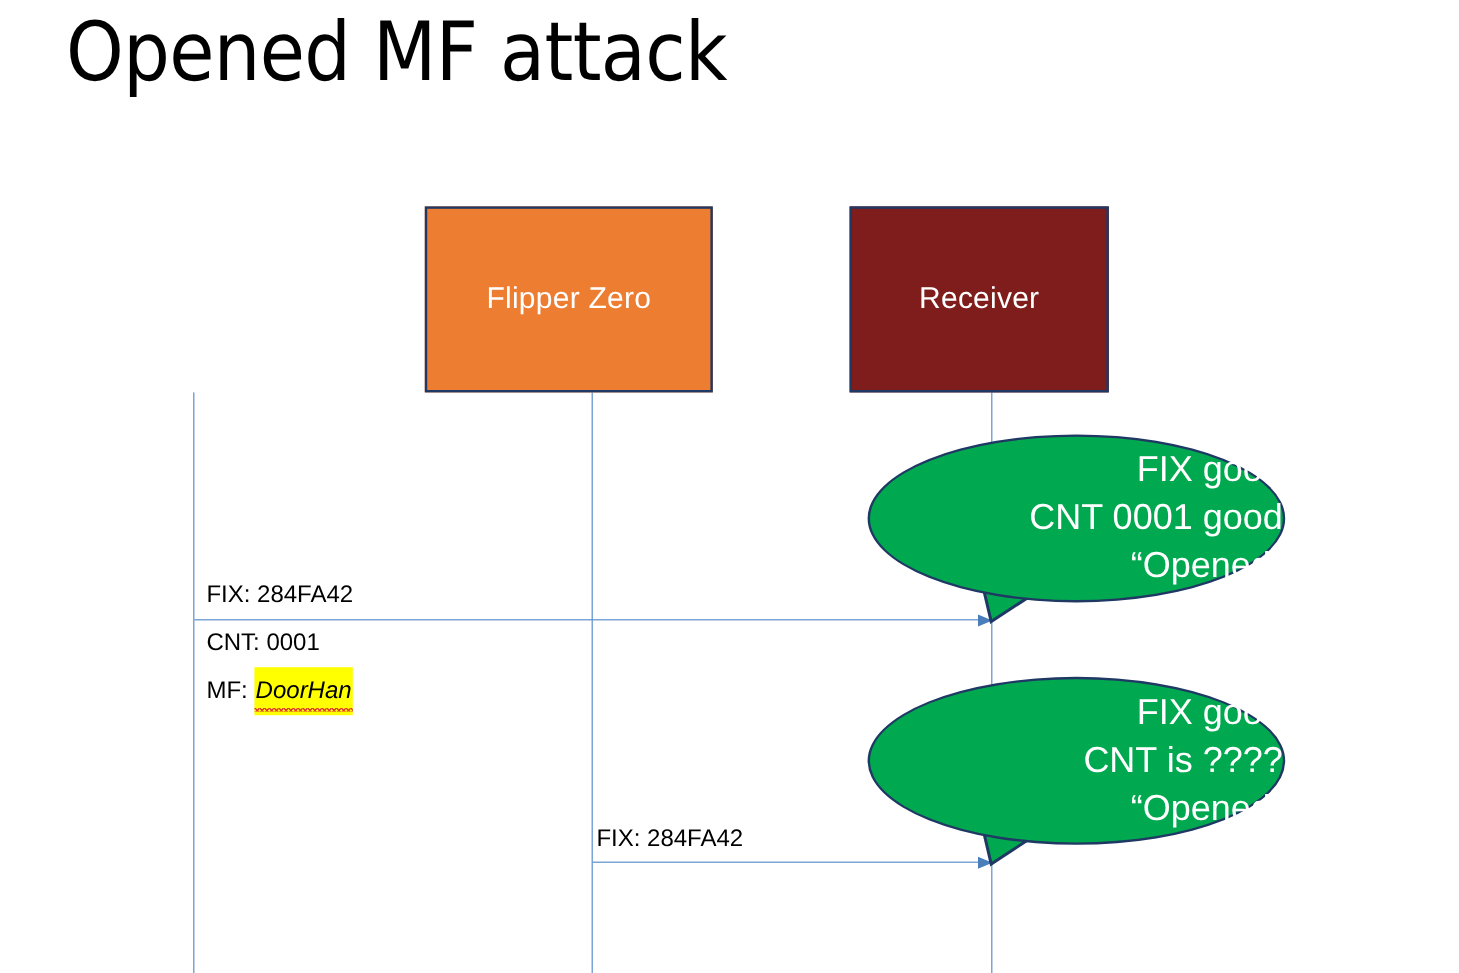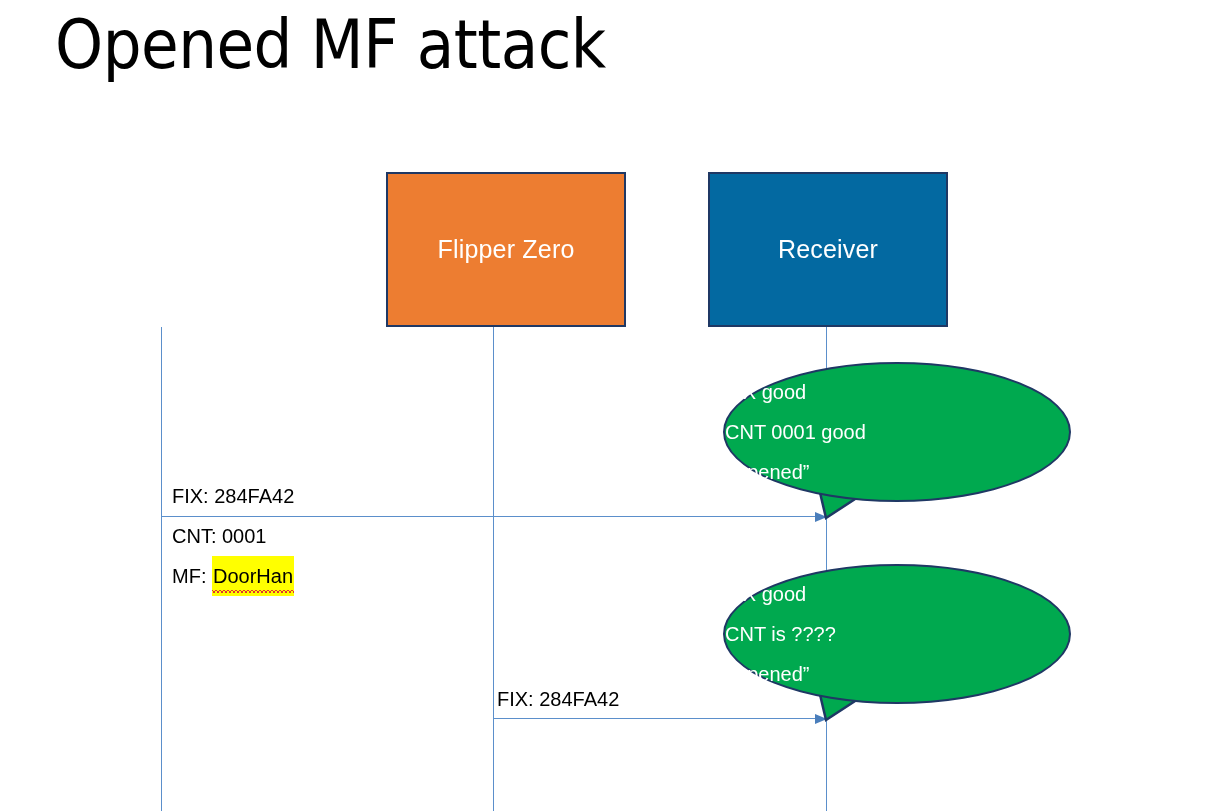--- a/index.html
+++ b/index.html
@@ -58,28 +58,28 @@
     font-size: 25px;
     font-weight: 400;
     letter-spacing: 0.2px;
   }
   #actor-remote {
     left: 39px;  top: 172px;
     width: 245px; height: 155px;
     background: #4472C4;
   }
   #actor-flipper {
-    left: 386px; top: 172px;
+    left: 354px; top: 172px;
     width: 240px; height: 155px;
     background: #ED7D31;
   }
   #actor-receiver {
     left: 708px; top: 172px;
-    width: 240px; height: 155px;
-    background: #0369a1;
+    width: 216px; height: 155px;
+    background: #7f1d1d;
   }
 
   
   .msg-arrow {
     position: absolute;
     height: 0;
     border-top: 1.5px solid #5B8FCB;
   }
   .msg-arrow::after {
     content: "";
@@ -106,20 +106,21 @@
   #msg2-label { left: 497px; top: 679px; }
   .msg-line { display: block; }
 
   .hl {
     background: #FFFF00;
     padding: 0 1px;
   }
   .squiggle {
     position: relative;
     display: inline-block;
+    font-style: italic;
   }
   .squiggle::after {
     content: "";
     position: absolute;
     left: 0; right: 0;
     bottom: 3px;
     height: 3px;
     background-image:
       linear-gradient(45deg, transparent 40%, #E03030 40%, #E03030 60%, transparent 60%),
       linear-gradient(-45deg, transparent 40%, #E03030 40%, #E03030 60%, transparent 60%);
@@ -140,24 +141,24 @@
   .bubble {
     position: absolute;
     width: 348px;
     height: 140px;
     border-radius: 50%;
     background: #00A94F;
     border: 2.5px solid #1F3864;
     box-sizing: border-box;
     display: flex;
     flex-direction: column;
-    align-items: flex-start;
+    align-items: flex-end;
     justify-content: center;
     color: #ffffff;
-    font-size: 20px;
+    font-size: 30px;
     line-height: 40px;
     z-index: 3;
   }
   .bubble .b-line { display: block; text-align: center; }
 
   .bubble-tail {
     position: absolute;
     z-index: 2;
     overflow: visible;
   }

